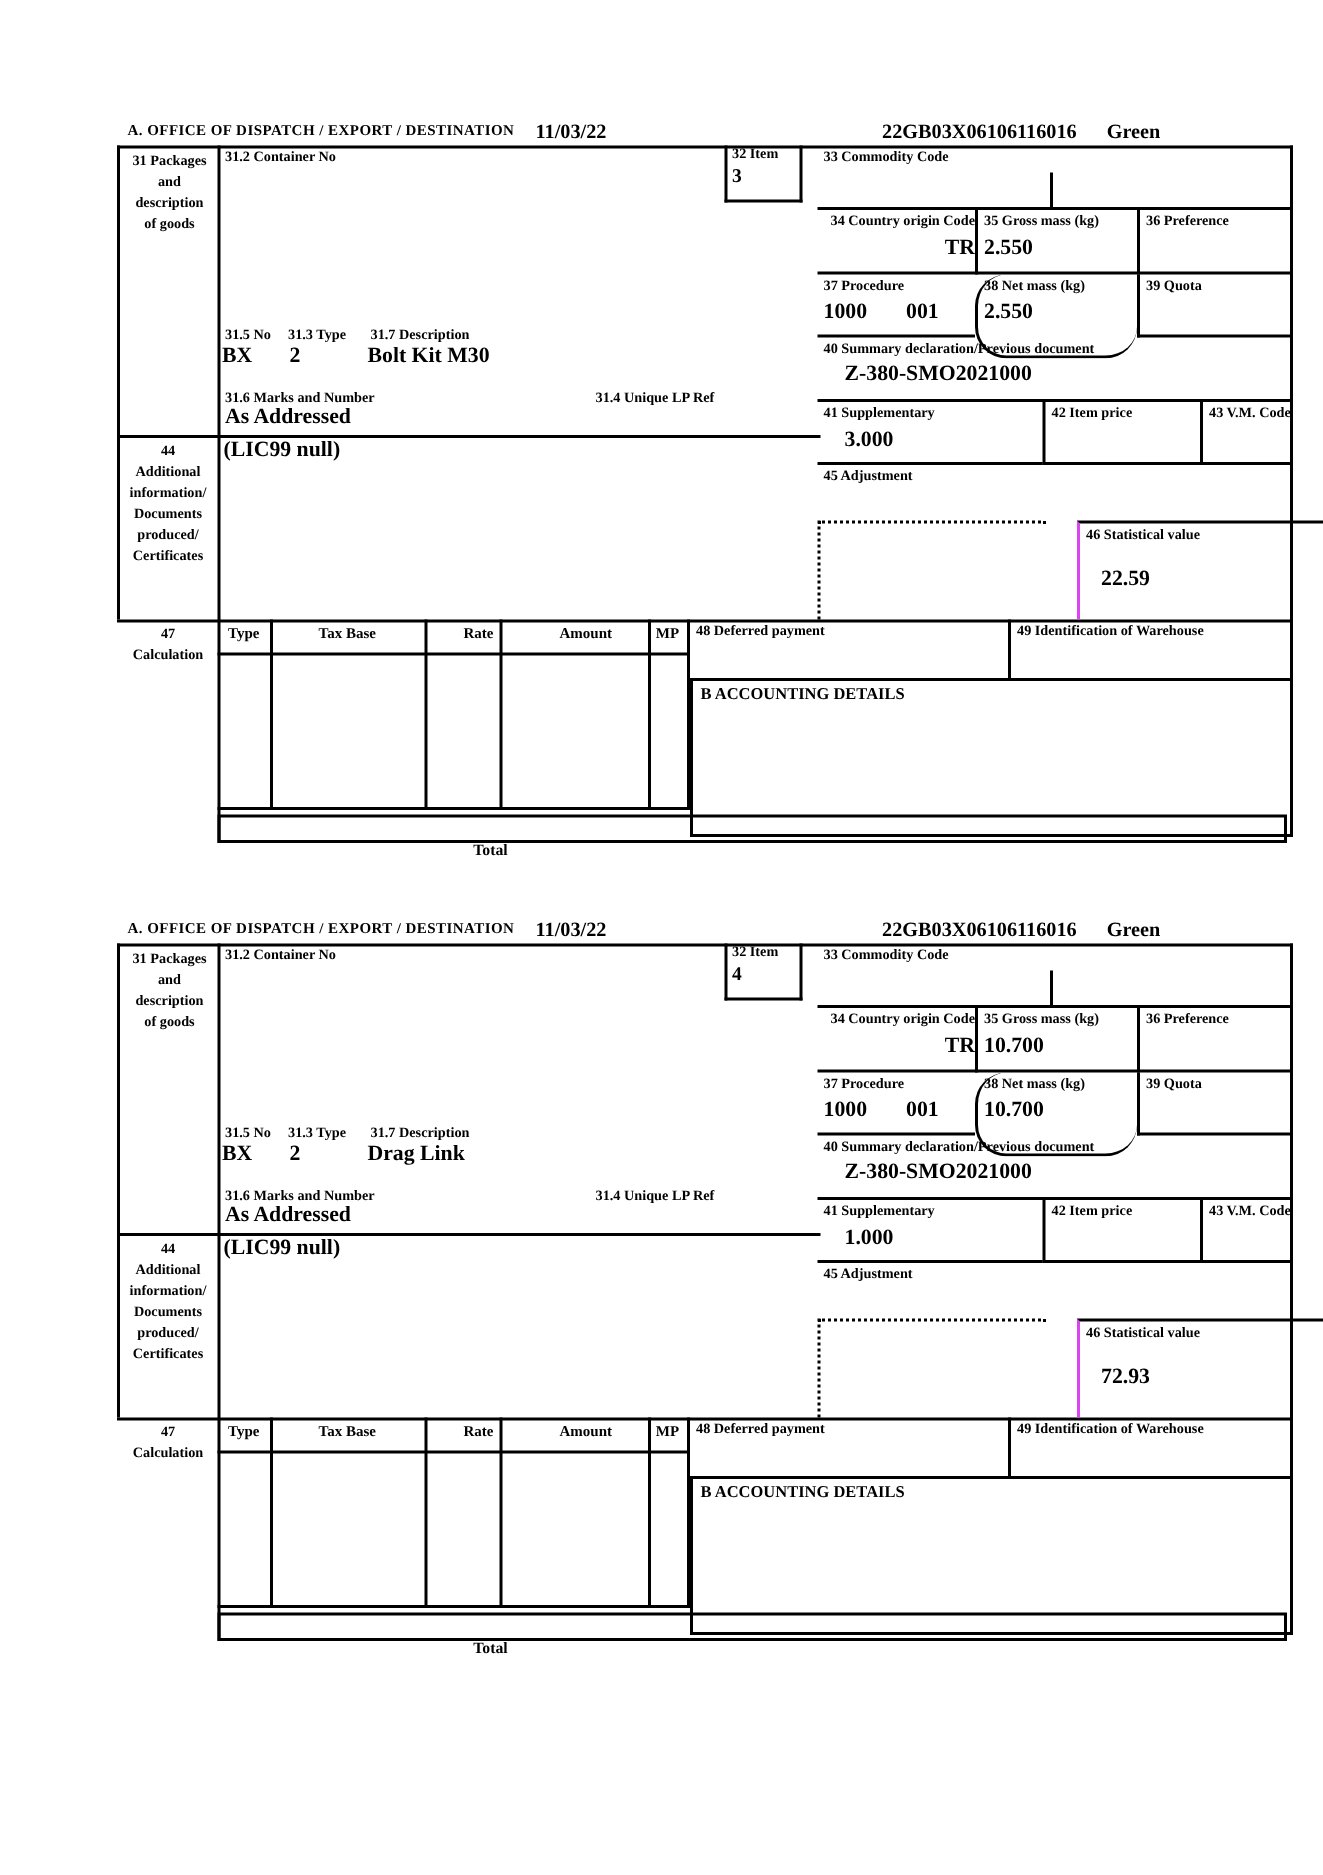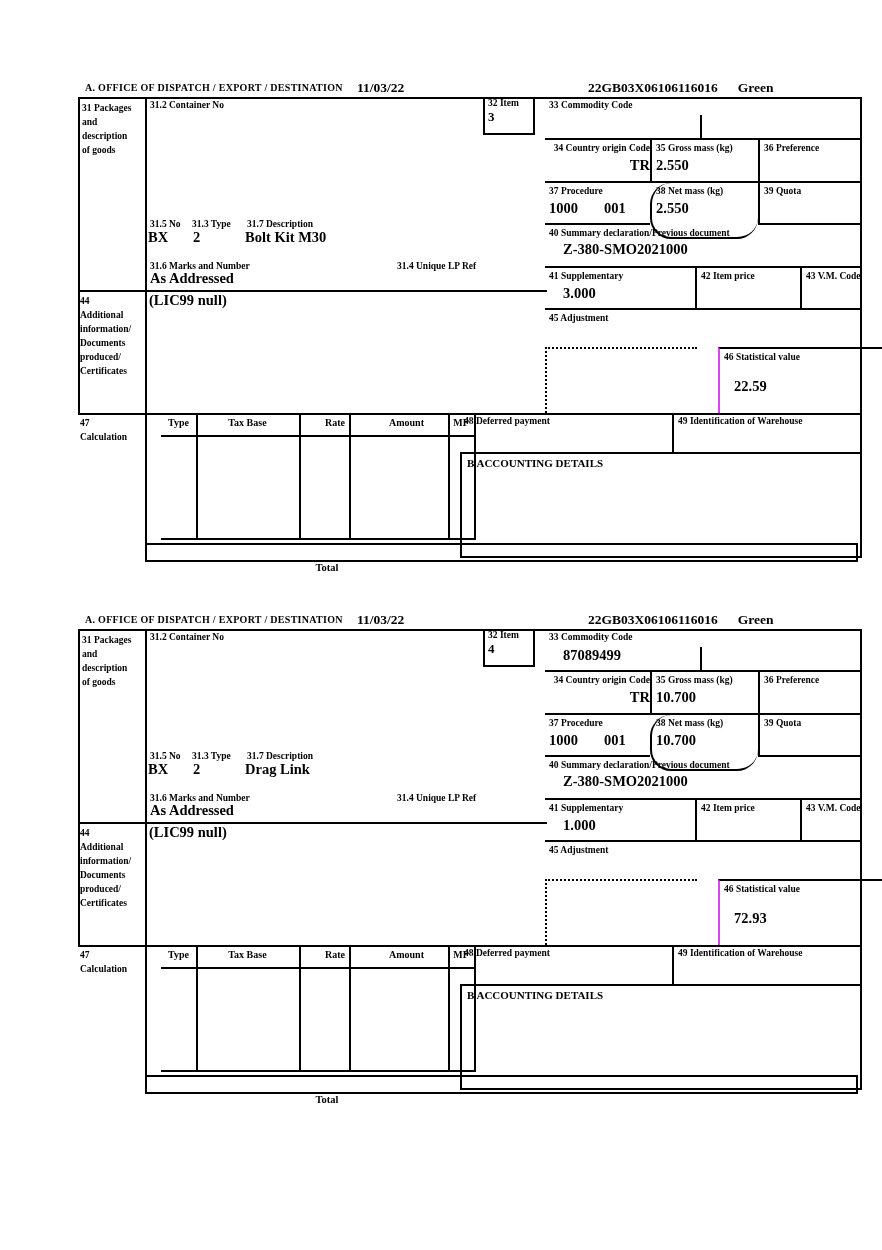--- a/index.html
+++ b/index.html
@@ -19,21 +19,21 @@
   .edge-left{left:78px;top:17px;height:316px;border-left:2px solid #000;}
   .edge-right{left:860px;top:17px;height:461px;border-left:2px solid #000;}
   .vline-main{left:145px;top:17px;height:465px;border-left:2px solid #000;}
   .div-3144-mid{left:78px;top:210px;width:469px;border-top:2px solid #000;}
   .line-47{left:78px;top:333px;width:784px;border-top:2px solid #000;}
   .dot-h{left:545px;top:267px;width:152px;border-top:2px dotted #000;}
   .dot-v{left:545px;top:267px;height:66px;border-left:2px dotted #000;}
   .tick33{left:700px;top:35px;height:25px;border-left:2px solid #000;}
   
   .lbl{font-size:9.5px;font-weight:bold;line-height:11px;white-space:nowrap;}
-  .lbl-line{font-size:9.5px;font-weight:bold;line-height:14px;}
+  .lbl-line{font-size:9.5px;font-weight:bold;line-height:14px;text-align:center;}
   .val{font-size:14.5px;font-weight:bold;white-space:nowrap;line-height:15px;}
   
   .lab31{left:82px;top:21px;width:62px;}
   .lab44{left:80px;top:214px;width:64px;}
   .lab47{left:80px;top:336px;width:64px;}
   
   .lab312{left:150px;top:20px;}
   .box32{left:483px;top:17px;width:52px;height:38px;box-sizing:border-box;
          border-left:2px solid #000;border-right:2px solid #000;border-bottom:2px solid #000;}
   .box32 .lbl{padding:1px 0 0 3px;}
@@ -61,21 +61,21 @@
   .c41{left:545px;top:188px;width:150px;height:42px;}
   .c41 .val{margin-left:18px;}
   .c42{left:695px;top:188px;width:105px;height:42px;}
   .c43{left:800px;top:188px;width:62px;height:42px;}
   .c45{left:545px;top:230px;width:317px;height:37px;}
   .c46{left:718px;top:267px;width:167px;height:66px;border-left:2px solid #d946ef;border-top:2px solid #000;}
   .c46 .val{margin:16px 0 0 14px;}
   .proc2{margin-left:26px;}
   
   .calc{left:145px;top:333px;width:315px;height:127px;box-sizing:border-box;
-        border-right:2px solid #000;border-bottom:2px solid #000;margin-left:16px;}
+        border-right:2px solid #000;border-bottom:2px solid #000;}
   .calc-hline{position:absolute;left:0;right:0;top:22px;border-top:2px solid #000;}
   .cv{position:absolute;top:0;bottom:0;border-left:2px solid #000;}
   .cv1{left:35px;} .cv2{left:138px;} .cv3{left:188px;} .cv4{left:287px;}
   .ch{position:absolute;top:4px;font-size:10px;font-weight:bold;box-sizing:border-box;}
   .ch0{left:0;width:35px;text-align:center;}
   .ch1{left:35px;width:103px;text-align:center;}
   .ch2{left:138px;width:50px;text-align:right;padding-right:4px;}
   .ch3{left:188px;width:99px;text-align:right;padding-right:24px;}
   .ch4{left:287px;width:26px;text-align:center;}
   .c48{left:460px;top:333px;width:212px;height:41px;}
@@ -255,21 +255,20 @@
     <div class="lbl-line">Additional</div>
     <div class="lbl-line">information/</div>
     <div class="lbl-line">Documents</div>
     <div class="lbl-line">produced/</div>
     <div class="lbl-line">Certificates</div>
   </div>
   <div class="abs val-addl val">(LIC99 null)</div>
 
   <div class="cell c33 bb">
     <div class="lbl">33 Commodity Code</div>
-    <div class="val">87089499</div>
   </div>
   <div class="ln tick33"></div>
   <div class="cell c34 bb">
     <div class="lbl">34 Country origin Code</div>
     <div class="val">TR</div>
   </div>
   <div class="cell c35 bl bb">
     <div class="lbl">35 Gross mass (kg)</div>
     <div class="val">10.700</div>
   </div>

